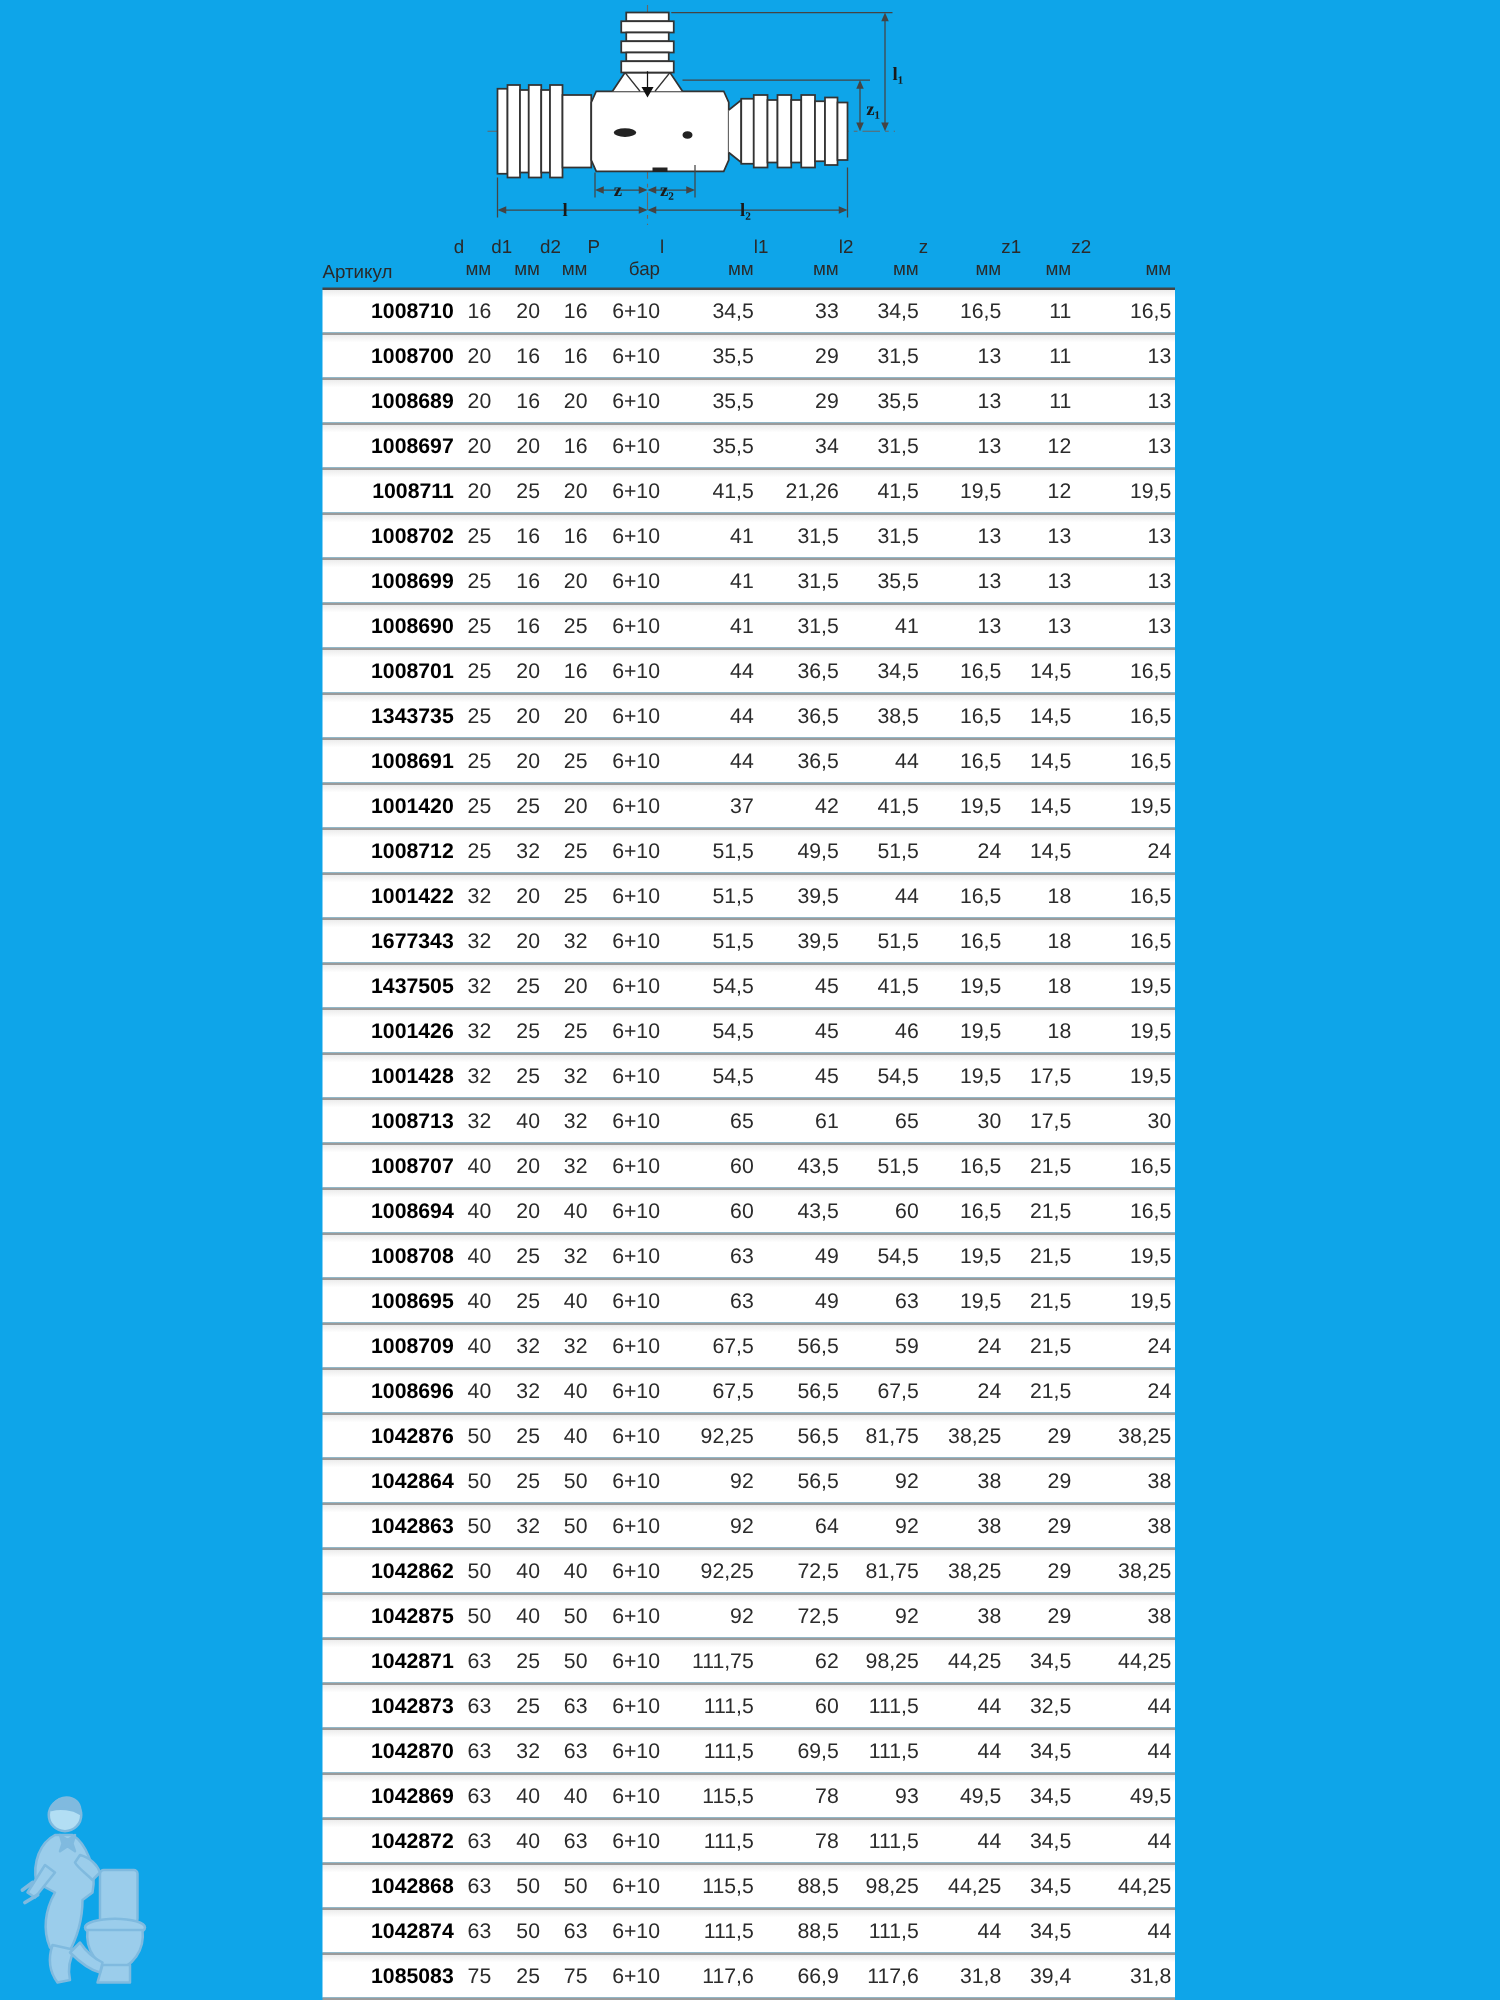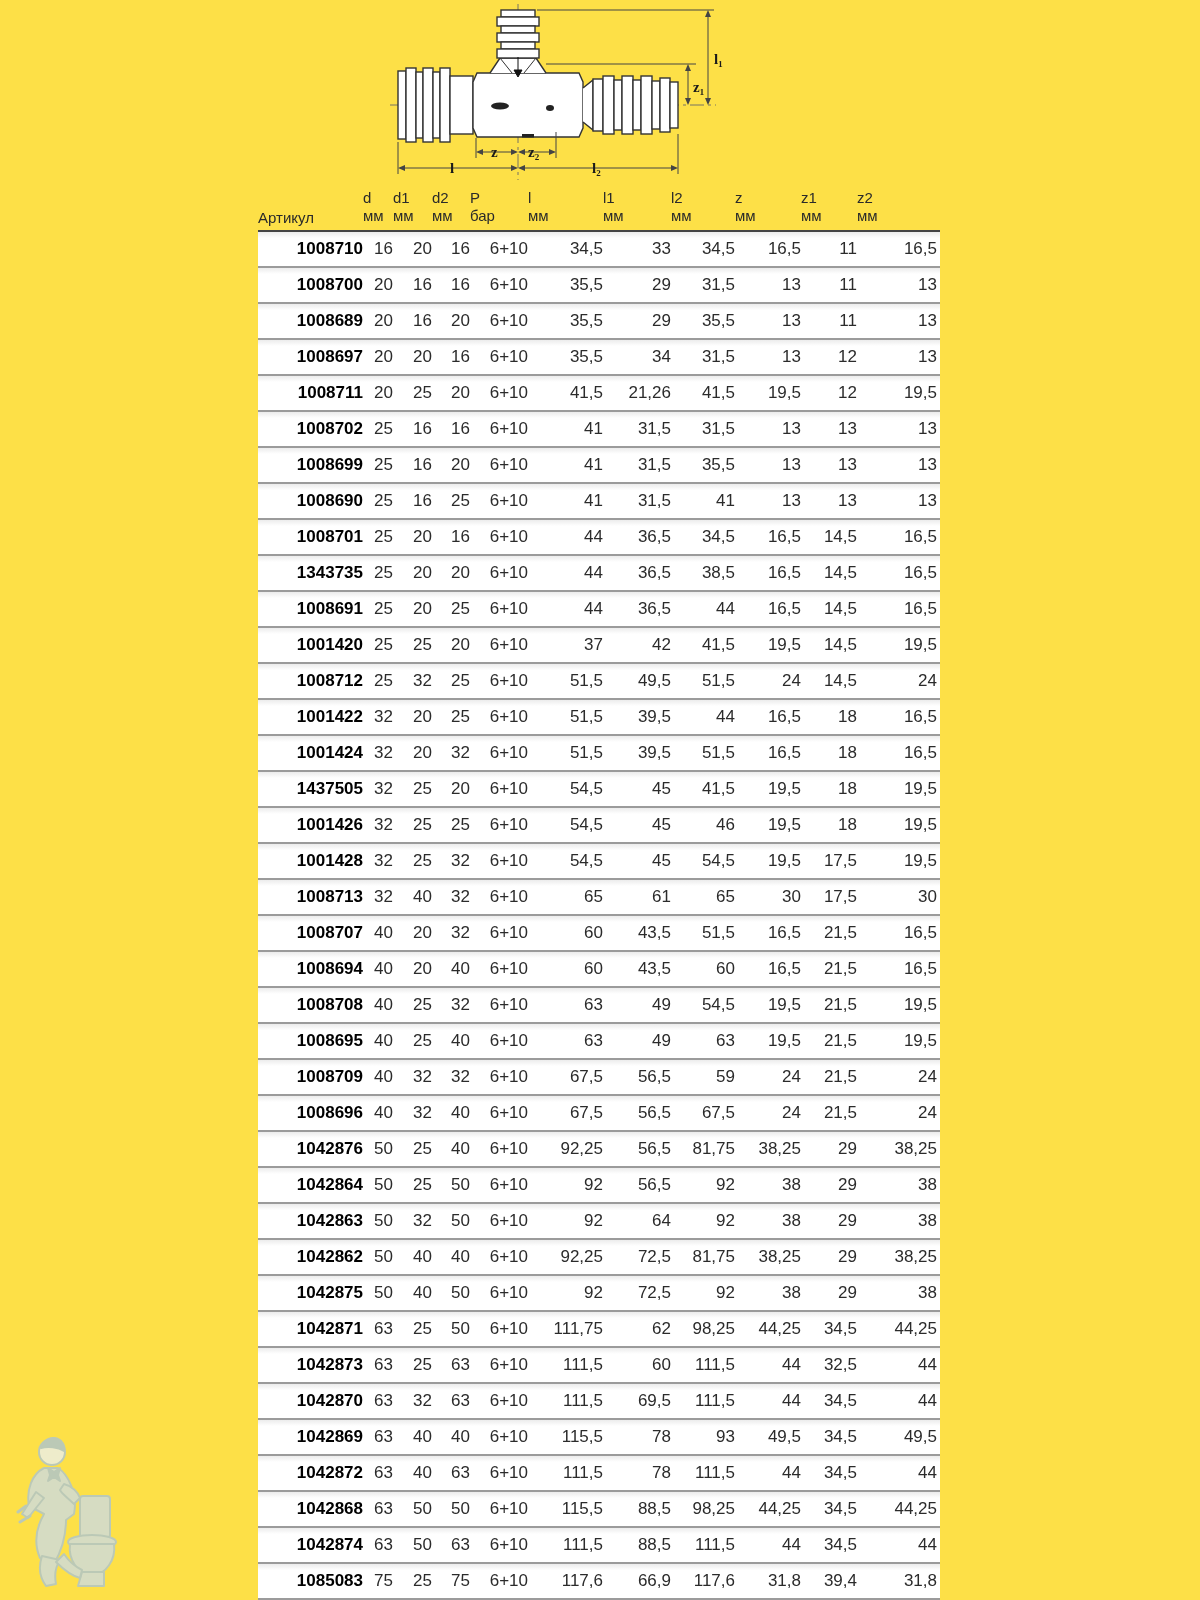--- a/index.html
+++ b/index.html
@@ -1,30 +1,30 @@
 <!DOCTYPE html>
 <html><head>
 <meta charset="utf-8">
 <style>
   html,body{margin:0;padding:0;background:#ffffff;}
   .page{
-    position:relative;width:1200px;height:1600px;background:#fde047;overflow:hidden;
+    position:relative;width:1200px;height:1600px;background:#0ea5e9;overflow:hidden;
     font-family:"Liberation Sans", sans-serif;color:#222;
   }
   
   .drawing{position:absolute;left:378px;top:2px;width:440px;height:180px;}
   
   .spec-table{position:absolute;left:258px;top:186px;width:682px;}
   .thead-row,.trow{
     display:grid;
     grid-template-columns:105px 30px 39px 38px 58px 75px 68px 64px 66px 56px 80px;
   }
   .thead-row{align-items:end;padding-bottom:4px;border-bottom:2px solid #454545;min-height:40px;}
   .hcol{font-size:15px;line-height:1.25;color:#2a2a2a;}
-  .hcol .unit{display:block;}
+  .hcol .unit{display:block;text-align:right;}
   .article-head{font-size:15px;color:#2a2a2a;}
   .trow{
     height:34px;align-items:center;
     border-bottom:2px solid #9b9b9b;
     background:linear-gradient(to bottom,#ececec 0px,#ffffff 6px);
     text-align:right;
   }
   .cell{font-size:17px;color:#2b2b2b;white-space:nowrap;}
   .cell.article{font-weight:bold;color:#000;}
   
@@ -308,21 +308,21 @@
           <div class="cell">25</div>
           <div class="cell">6+10</div>
           <div class="cell">51,5</div>
           <div class="cell">39,5</div>
           <div class="cell">44</div>
           <div class="cell">16,5</div>
           <div class="cell">18</div>
           <div class="cell">16,5</div>
         </div>
         <div class="trow">
-          <div class="cell article">1001424</div>
+          <div class="cell article">1677343</div>
           <div class="cell">32</div>
           <div class="cell">20</div>
           <div class="cell">32</div>
           <div class="cell">6+10</div>
           <div class="cell">51,5</div>
           <div class="cell">39,5</div>
           <div class="cell">51,5</div>
           <div class="cell">16,5</div>
           <div class="cell">18</div>
           <div class="cell">16,5</div>

